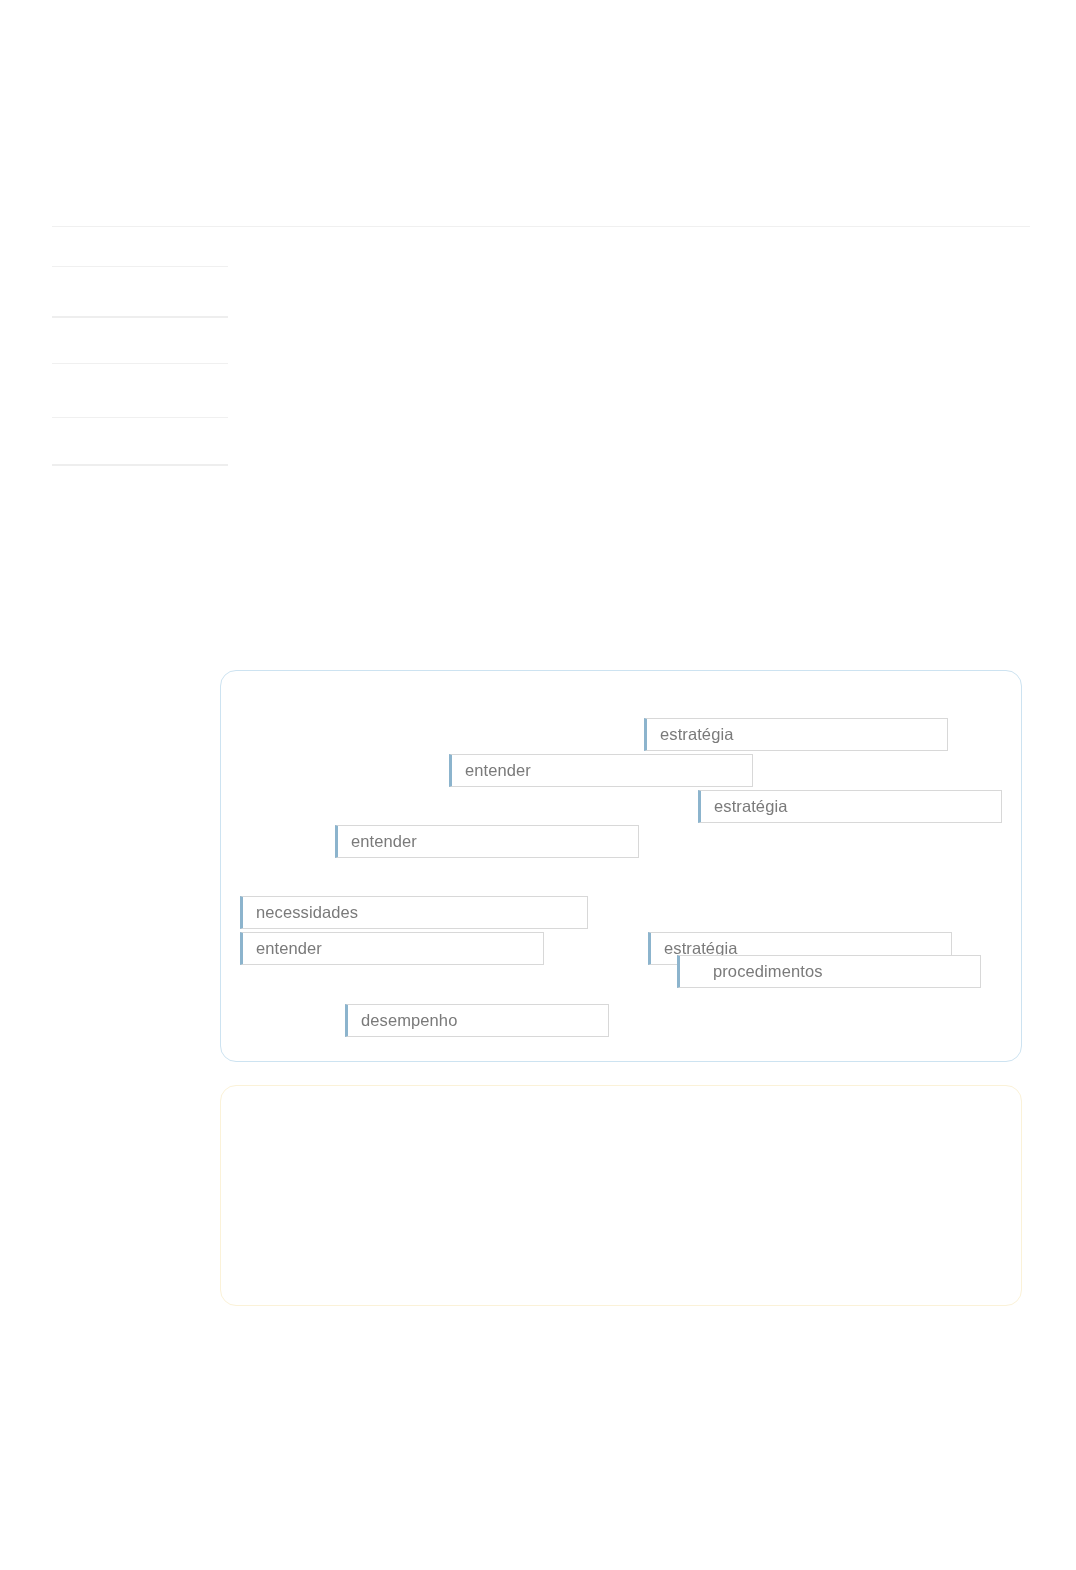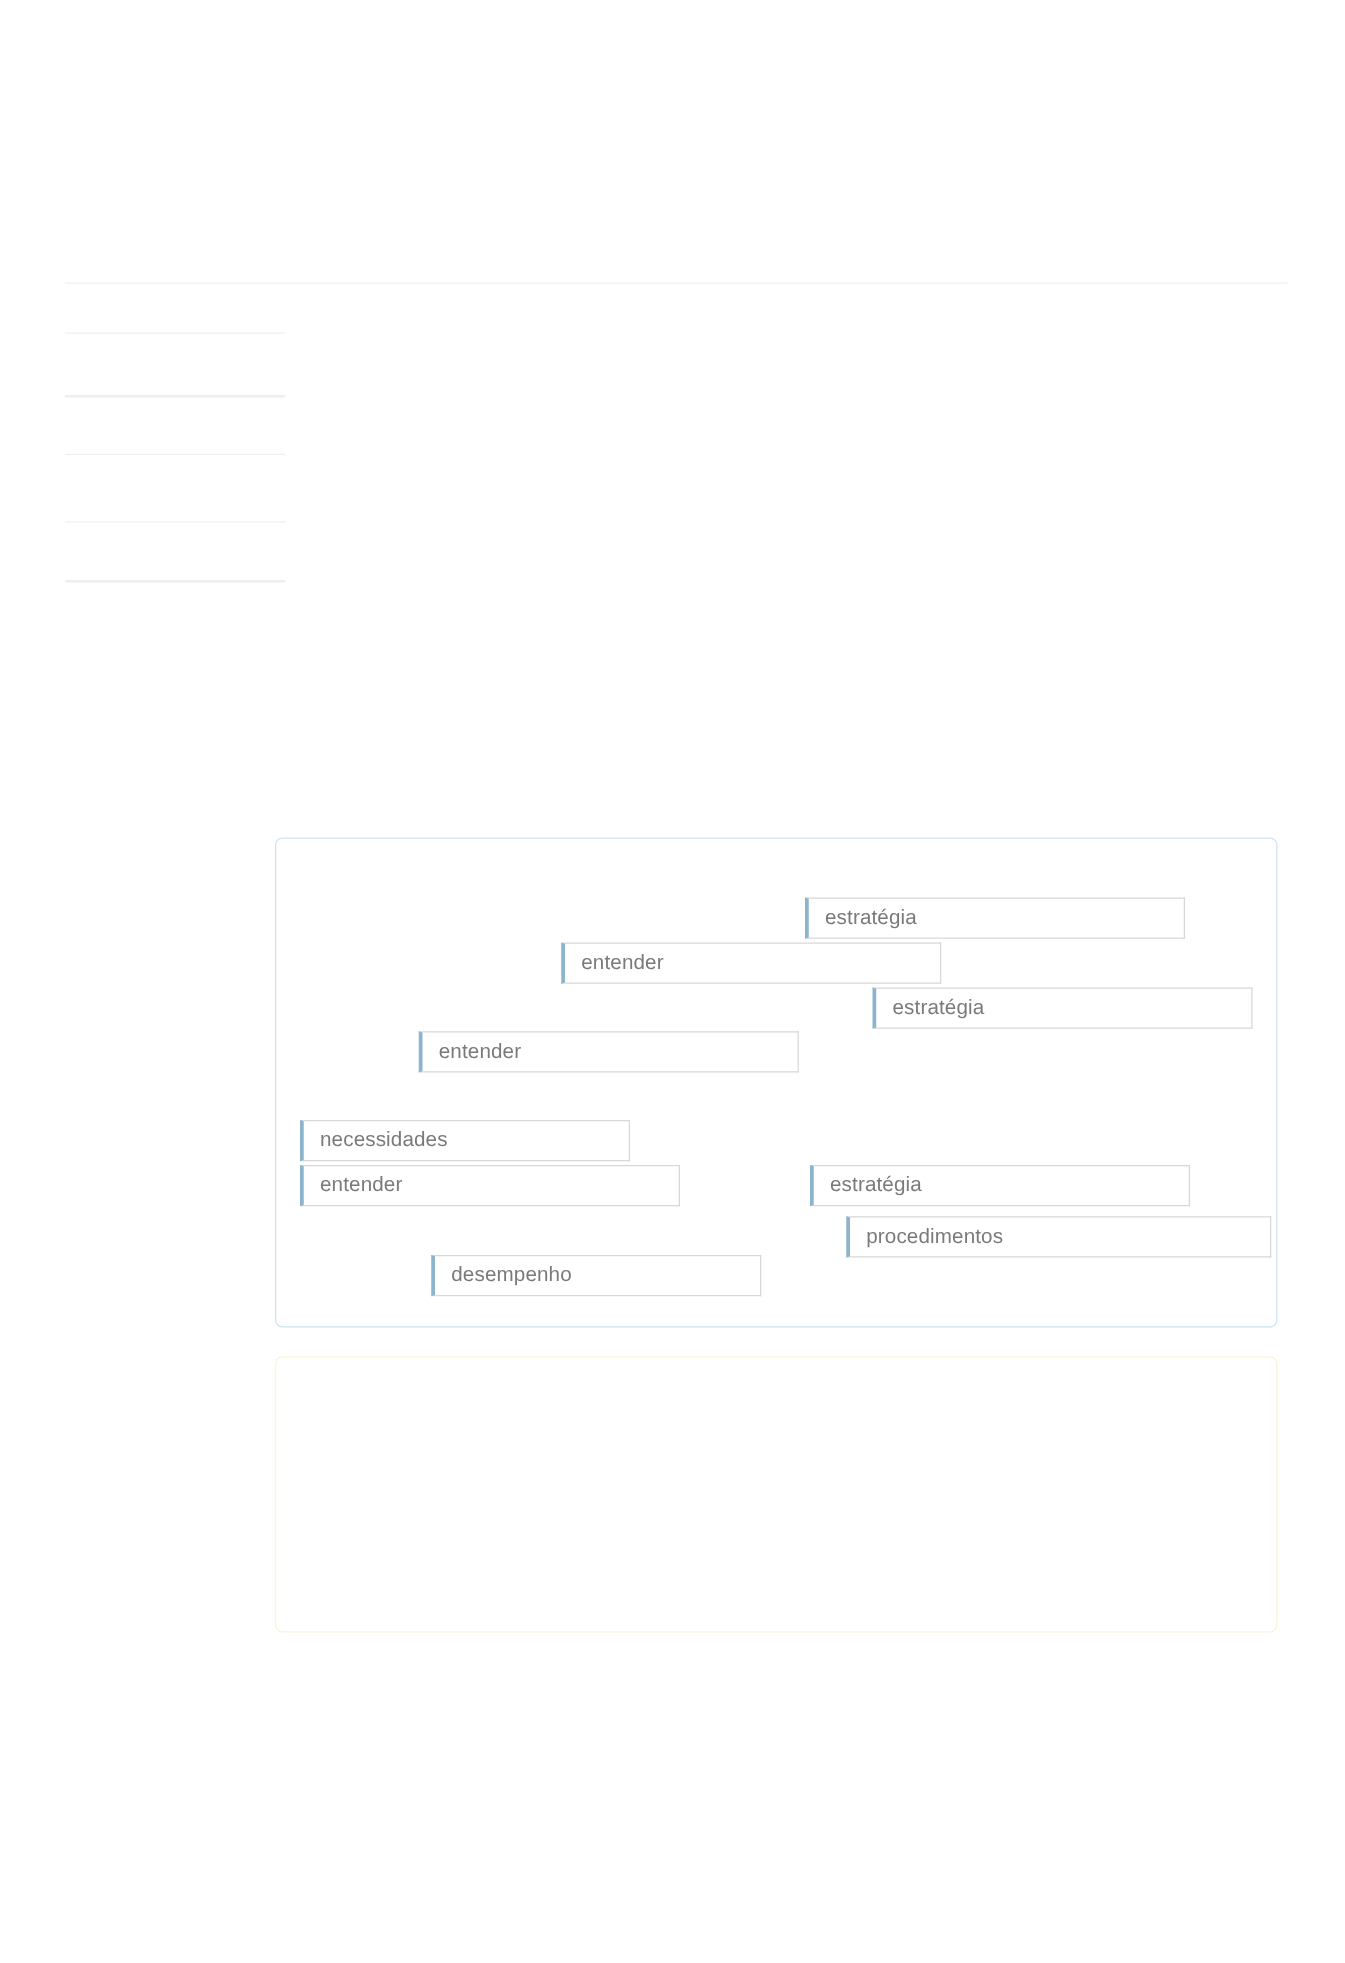--- a/index.html
+++ b/index.html
@@ -35,21 +35,21 @@
     background: #ececec;
     height: 1px;
   }
   .rule.thick { height: 2px; background: #eeeeee; }
   .rule.faint { background: #f0f0f0; }
 
   
   .panel {
     position: absolute;
     box-sizing: border-box;
-    border-radius: 6px;
+    border-radius: 16px;
     background: #ffffff;
   }
   .panel-blue {
     left: 220px;
     top: 670px;
     width: 802px;
     height: 392px;
     border: 1px solid #cde3f1;
   }
   .panel-yellow {
@@ -109,30 +109,30 @@
         </div>
         <div class="bar" style="left: 228px; top: 83px; width: 304px;">
           <span class="bar-label">entender</span>
         </div>
         <div class="bar" style="left: 477px; top: 119px; width: 304px;">
           <span class="bar-label">estratégia</span>
         </div>
         <div class="bar" style="left: 114px; top: 154px; width: 304px;">
           <span class="bar-label">entender</span>
         </div>
-        <div class="bar" style="left: 19px; top: 225px; width: 264px;">
+        <div class="bar" style="left: 19px; top: 225px; width: 348px;">
           <span class="bar-label">necessidades</span>
         </div>
         <div class="bar" style="left: 19px; top: 261px; width: 304px;">
           <span class="bar-label">entender</span>
         </div>
         <div class="bar" style="left: 427px; top: 261px; width: 304px;">
           <span class="bar-label">estratégia</span>
         </div>
-        <div class="bar" style="left: 456px; top: 302px; width: 340px;">
+        <div class="bar" style="left: 456px; top: 284px; width: 304px; padding-left: 20px;">
           <span class="bar-label">procedimentos</span>
         </div>
         <div class="bar" style="left: 124px; top: 333px; width: 264px;">
           <span class="bar-label">desempenho</span>
         </div>
       </div>
   </div>
 
   <div class="panel panel-yellow"></div>
 

